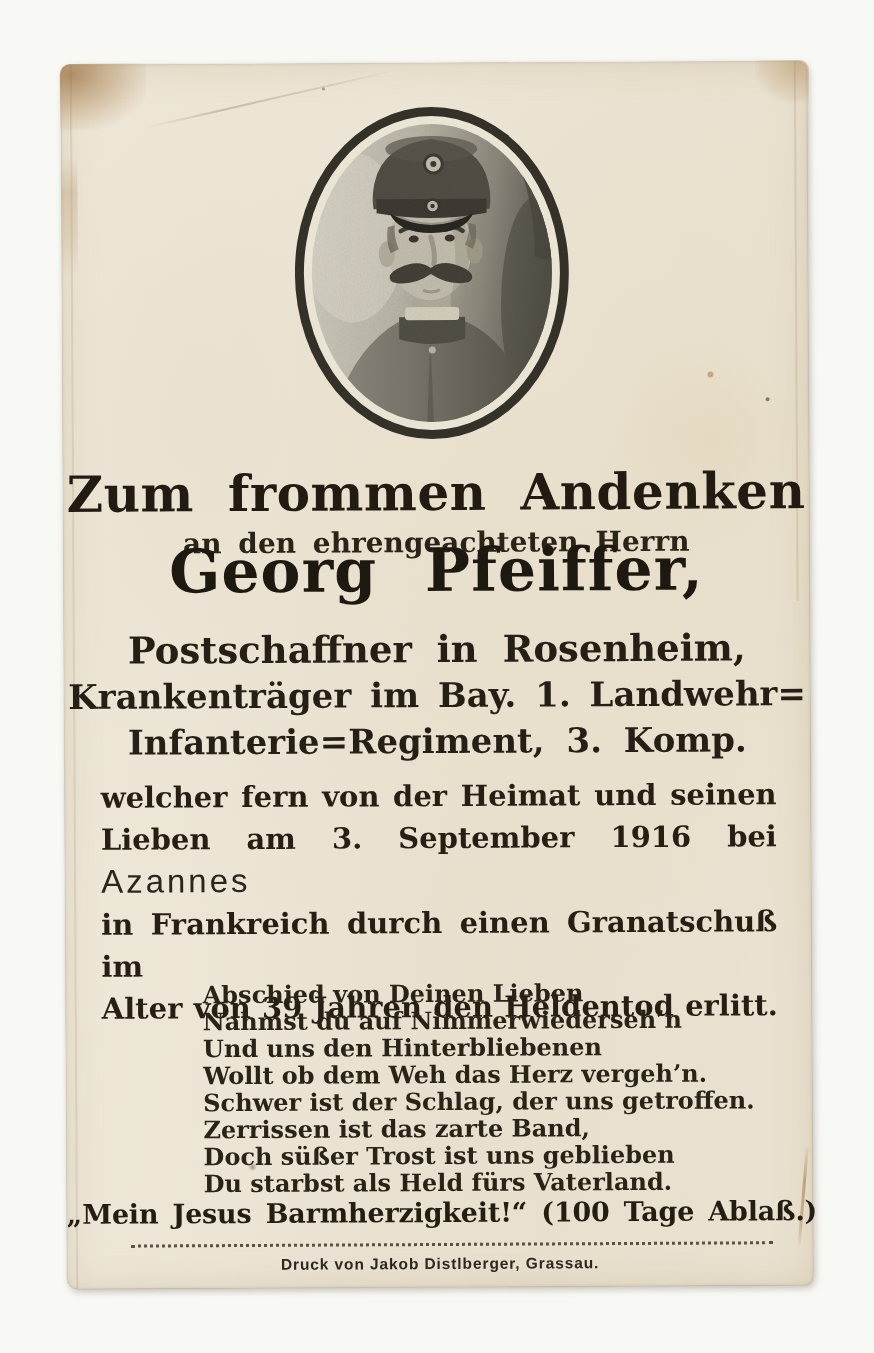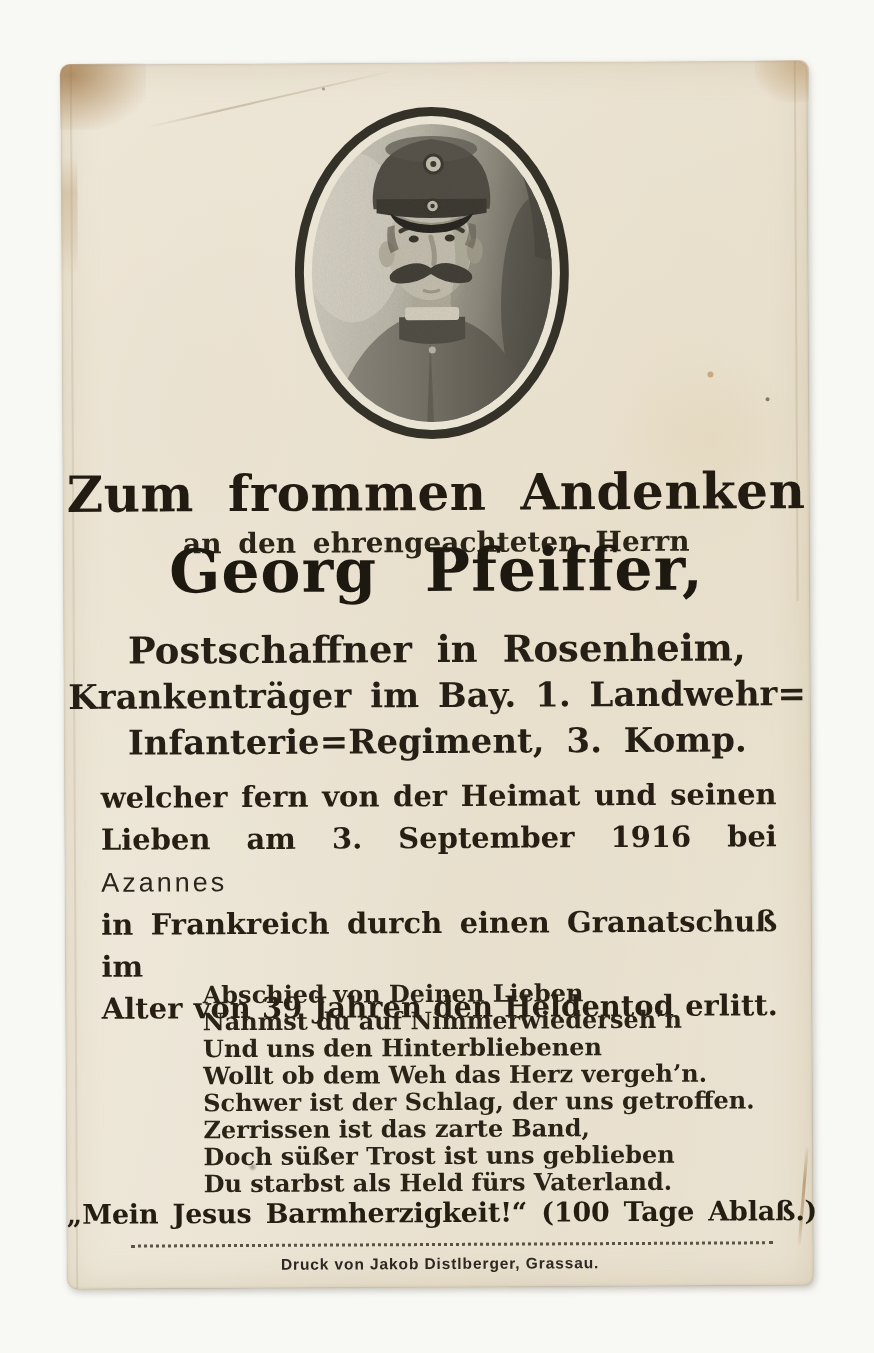--- a/index.html
+++ b/index.html
@@ -126,21 +126,21 @@
     color: #281f14;
   }
   .ob-line {
     line-height: 42px;
     text-align: justify;
     text-align-last: justify;
   }
   .place {
     font-family: "Liberation Sans", sans-serif;
     font-weight: normal;
-    font-size: 27px;
+    font-size: 33px;
     letter-spacing: 3px;
     color: #2b261d;
   }
   .poem {
     position: absolute;
     top: 917px; left: 137px;
     font-family: "DejaVu Serif", serif;
     font-weight: bold;
     font-size: 24px;
     line-height: 27px;

